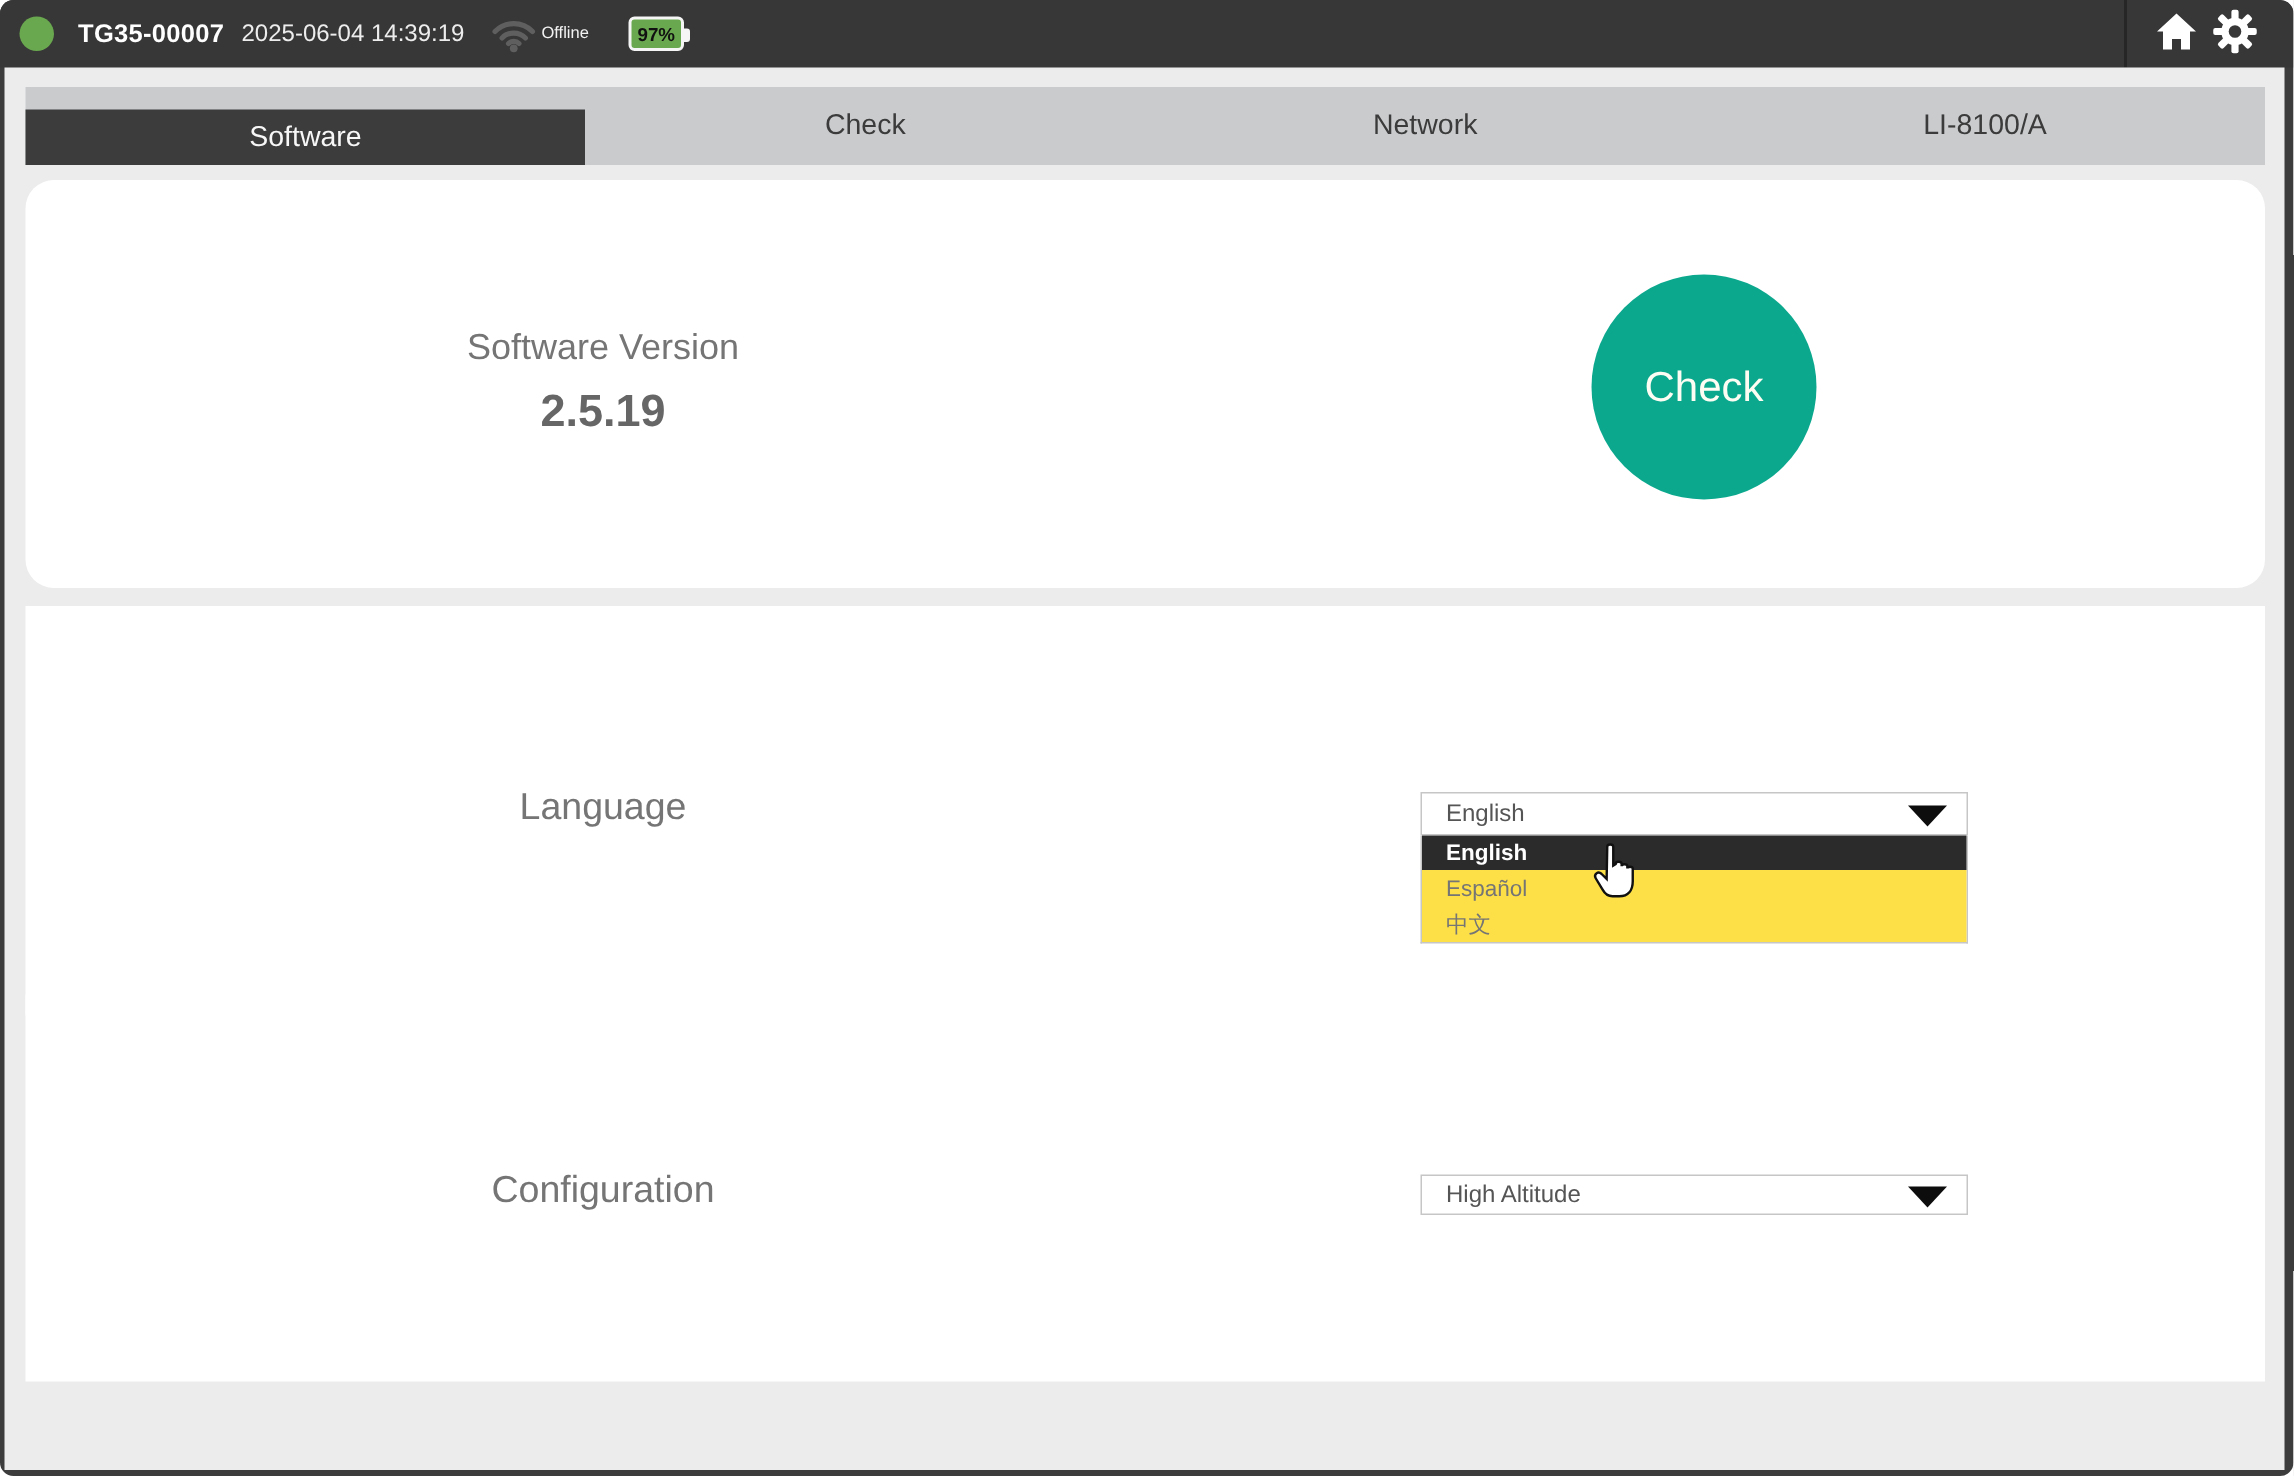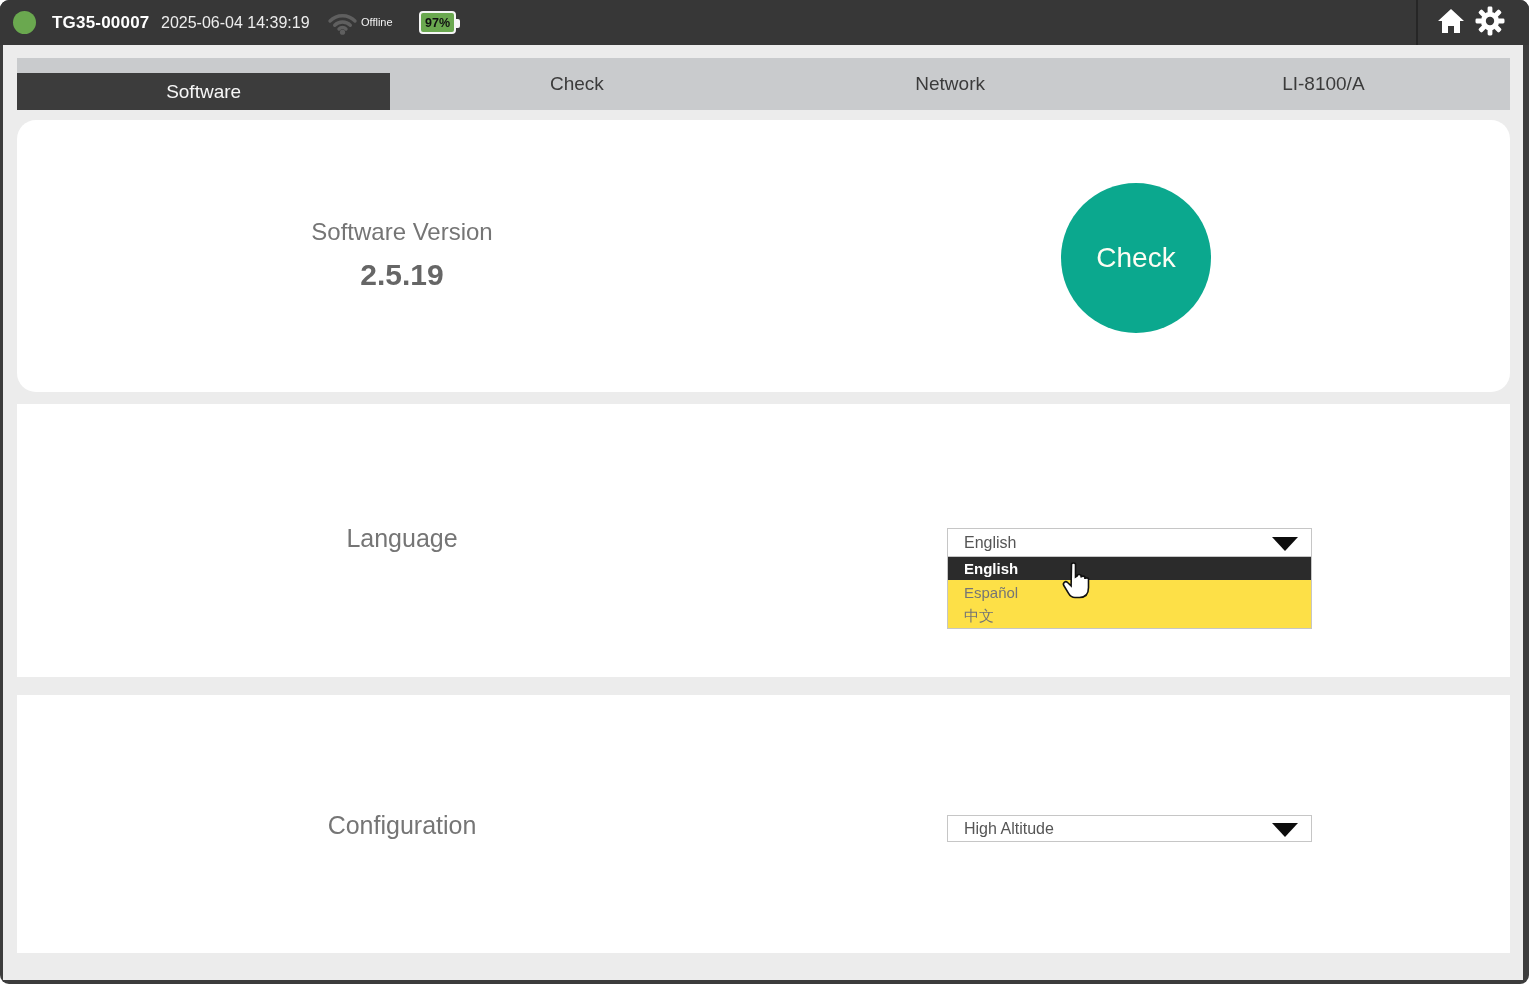--- a/index.html
+++ b/index.html
@@ -26,21 +26,21 @@
   
   .content { position:absolute; left:3px; right:6px; top:45px; bottom:4px; background:#ececec; }
 
   .tabbar { position:absolute; left:14px; top:13px; width:1493px; height:52px; display:flex; background:#c9cbcd; }
   .tab { flex:1 1 0; display:flex; align-items:center; justify-content:center; font-size:19px; color:#3b3b3b; cursor:pointer; }
   .tab.active { background:#3c3c3c; color:#f7f7f7;margin-top:15px; }
 
   .panel { position:absolute; left:14px; width:1493px; background:#ffffff; }
   .panel-software { top:75px; height:272px;border-radius:19px; }
   .panel-language { top:359px; height:273px; }
-  .panel-config { top:650px; height:258px; }
+  .panel-config { top:618px; height:258px; }
 
   .left-label { position:absolute; left:175px; width:420px; text-align:center; color:#757575; }
 
   .sv-label { top:98px; font-size:24px; }
   .sv-value { position:absolute; left:175px; width:420px; text-align:center; top:138px; font-size:30px; font-weight:bold; color:#666; }
   .check-btn { position:absolute; left:1044px; top:63px; width:150px; height:150px; border-radius:50%; background:#0ba88e; border:none; color:#fdfdf3; font-size:28px; font-family:"Liberation Sans",sans-serif; display:flex; align-items:center; justify-content:center; cursor:pointer; }
 
   .lang-label { top:120px; font-size:25px; }
   .cfg-label  { top:116px; font-size:25px; }
 

